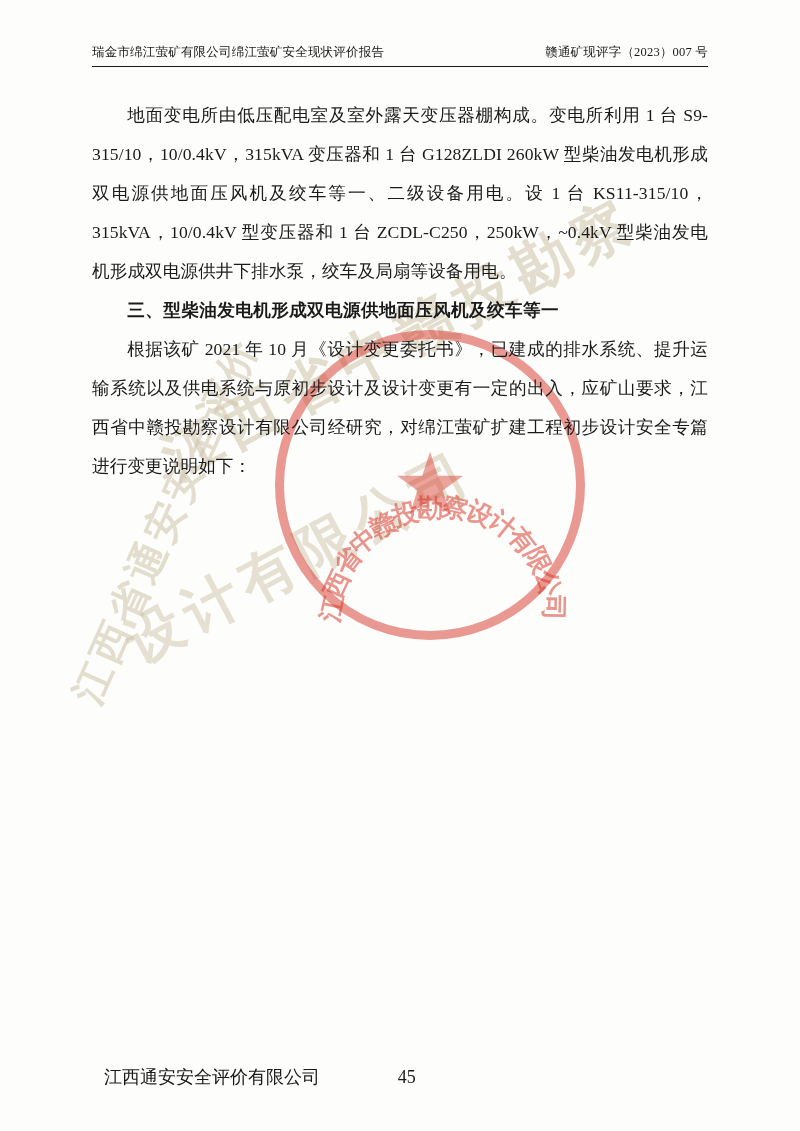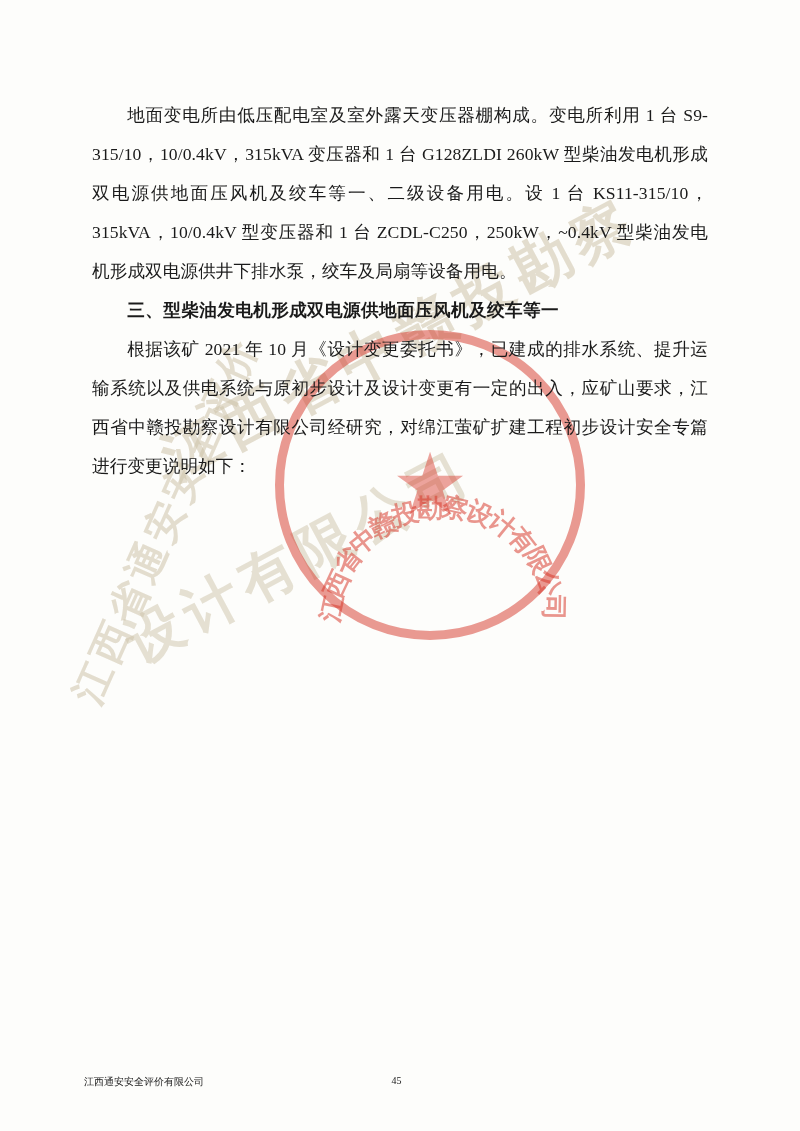--- a/index.html
+++ b/index.html
@@ -64,25 +64,25 @@
     font-weight: bold;
     text-indent: 2em;
     margin: 0;
     letter-spacing: 0.4px;
   }
 
   
   .footer {
     position: absolute;
     bottom: 42px;
-    left: 84px;
+    left: 104px;
     right: 92px;
-    font-size: 10px;
+    font-size: 18px;
     display: flex;
-    align-items: flex-start;
+    align-items: center;
     z-index: 5;
   }
   .footer .company { white-space: nowrap; }
   .footer .pageno {
     position: absolute;
     left: 50%;
     transform: translateX(-46%);
     font-family: "Liberation Serif", serif;
   }
 
@@ -202,20 +202,24 @@
       <span style="transform:rotate(39deg) translateX(-50%)">计</span>
       <span style="transform:rotate(52deg) translateX(-50%)">有</span>
       <span style="transform:rotate(65deg) translateX(-50%)">限</span>
       <span style="transform:rotate(78deg) translateX(-50%)">公</span>
       <span style="transform:rotate(91deg) translateX(-50%)">司</span>
     </div>
   </div>
 
   <div class="wm wm-brand-sub">江西省通安安全评价</div>
 
+  <div class="header">
+    <span>瑞金市绵江萤矿有限公司绵江萤矿安全现状评价报告</span>
+    <span>赣通矿现评字（2023）007 号</span>
+  </div>
 
   <div class="content">
     <p class="p indent">地面变电所由低压配电室及室外露天变压器棚构成。变电所利用 1 台 S9-315/10，10/0.4kV，315kVA 变压器和 1 台 G128ZLDI 260kW 型柴油发电机形成双电源供地面压风机及绞车等一、二级设备用电。设 1 台 KS11-315/10，315kVA，10/0.4kV 型变压器和 1 台 ZCDL-C250，250kW，~0.4kV 型柴油发电机形成双电源供井下排水泵，绞车及局扇等设备用电。</p>
     <p class="heading">三、型柴油发电机形成双电源供地面压风机及绞车等一</p>
     <p class="p indent">根据该矿 2021 年 10 月《设计变更委托书》，已建成的排水系统、提升运输系统以及供电系统与原初步设计及设计变更有一定的出入，应矿山要求，江西省中赣投勘察设计有限公司经研究，对绵江萤矿扩建工程初步设计安全专篇进行变更说明如下：</p>
   </div>
 
   <div class="footer">
     <span class="company">江西通安安全评价有限公司</span>
     <span class="pageno">45</span>

